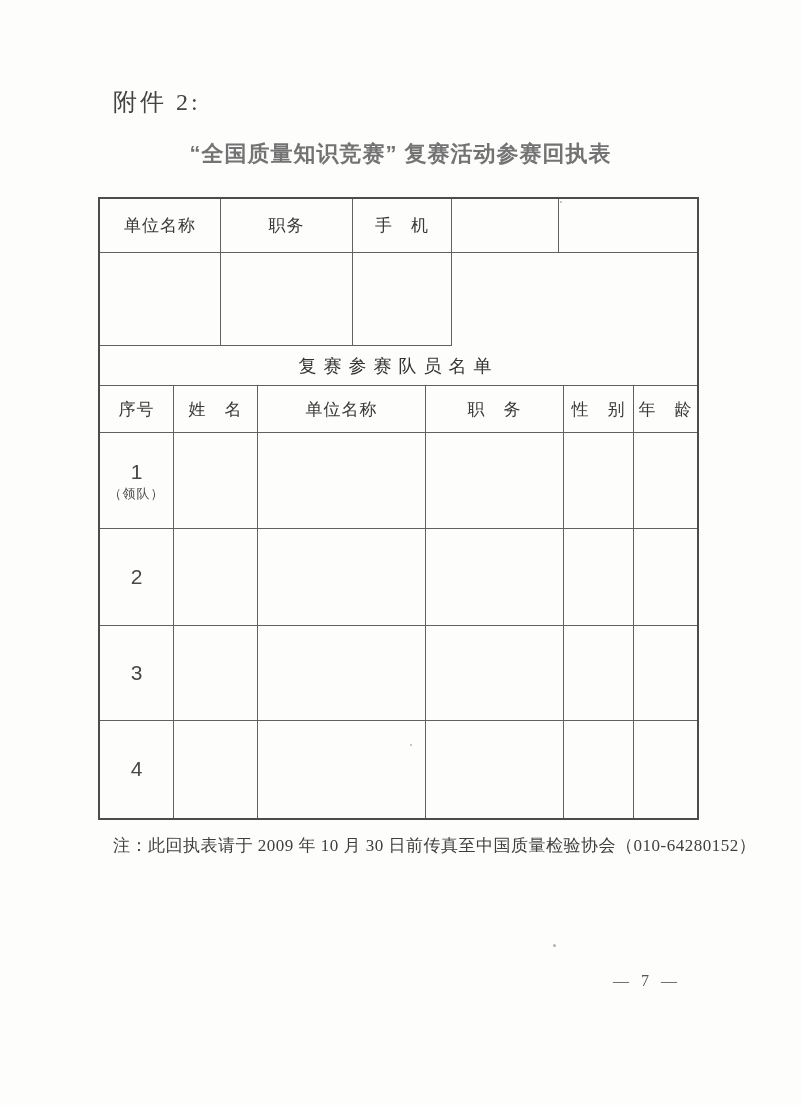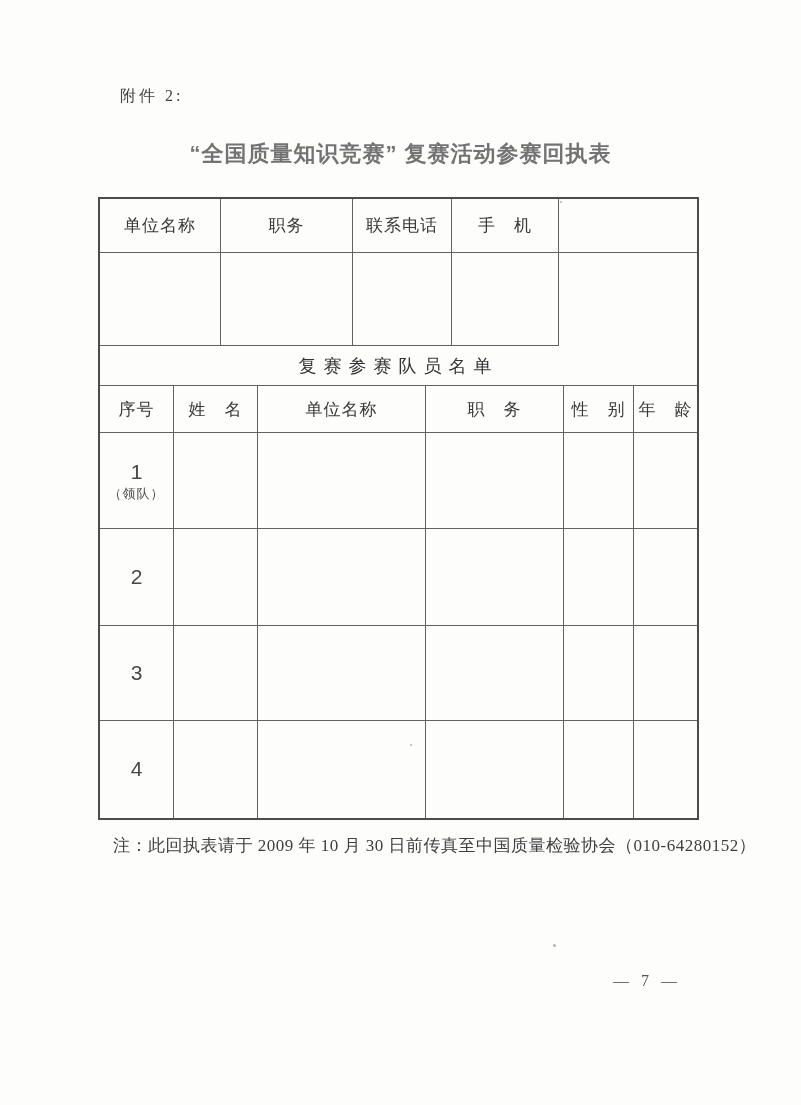--- a/index.html
+++ b/index.html
@@ -12,24 +12,23 @@
     height: 1105px;
     background: #fdfdfc;
     color: #3a3a3a;
     overflow: hidden;
   }
 
   .attachment {
     position: absolute;
     left: 113px;
     top: 86px;
-    font-size: 16px;
+    font-size: 24px;
     letter-spacing: 3px;
     color: #434343;
-    margin-left: 7px;
   }
 
   .title {
     position: absolute;
     left: 0;
     top: 139px;
     width: 100%;
     text-align: center;
     font-size: 22px;
     font-weight: bold;
@@ -139,21 +138,20 @@
 
   <div class="attachment">附件 2:</div>
 
   <div class="title">“全国质量知识竞赛” 复赛活动参赛回执表</div>
 
   <div class="form">
 
     <div class="grid grid-a">
       <div class="cell head">单位名称</div>
       <div class="cell head">职务</div>
-      <div class="cell head">联系电话</div>
       <div class="cell head">手　机</div>
 
       <div class="cell blank"></div>
       <div class="cell blank"></div>
       <div class="cell blank"></div>
       <div class="cell blank"></div>
       <div class="cell blank"></div>
     </div>
 
     <div class="band">复赛参赛队员名单</div>

